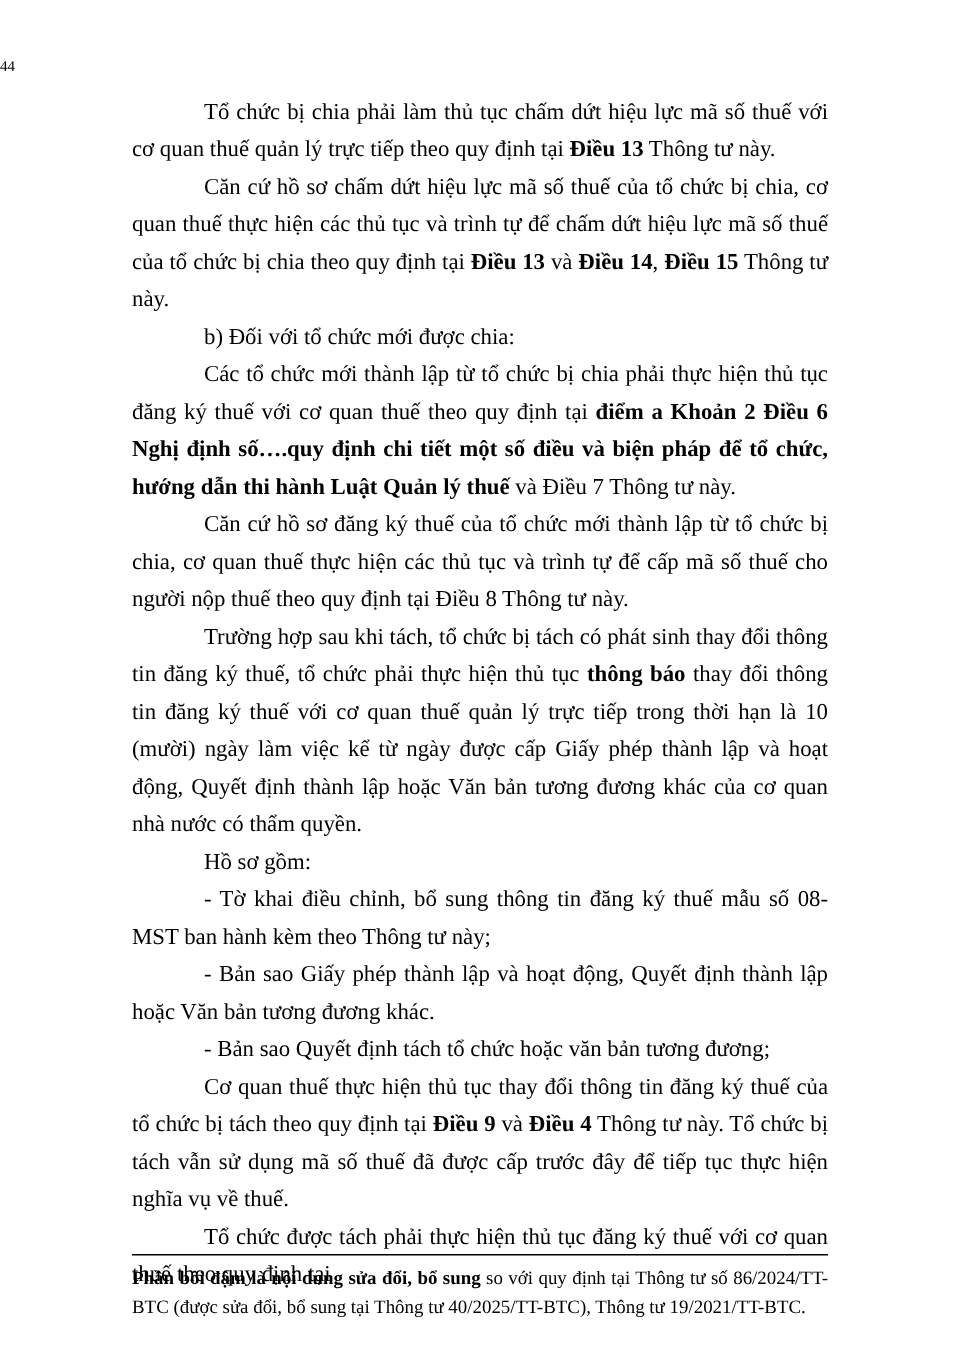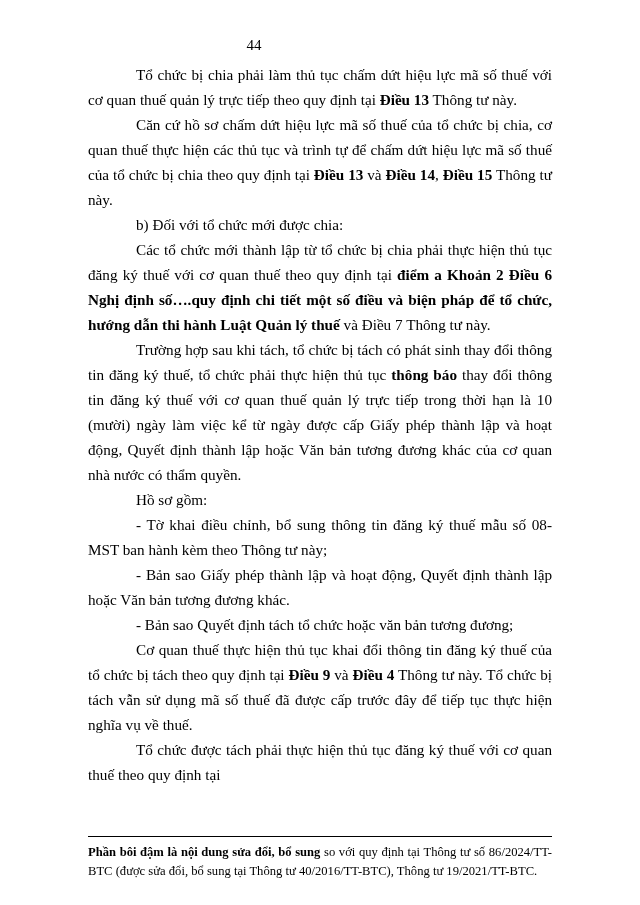--- a/index.html
+++ b/index.html
@@ -15,22 +15,22 @@
     font-family: "Liberation Serif", "DejaVu Serif", serif;
     color: #000000;
     overflow: hidden;
     box-sizing: border-box;
   }
   .page-number {
     position: absolute;
     top: 36px;
     left: 0;
     width: 508px;
-    text-align: center;
-    font-size: 15px;
+    text-align: left;
+    font-size: 10px;
     line-height: 18px;
   }
   .body-area {
     position: absolute;
     left: 88px;
     top: 62px;
     width: 464px;
   }
   p.para {
     margin: 0;
@@ -76,27 +76,28 @@
 
 <div class="page">
 
   <div class="page-number">44</div>
 
   <div class="body-area">
       <p class="para nolast"><span>Tổ chức bị chia phải làm thủ tục chấm dứt hiệu lực mã số thuế với cơ quan thuế quản lý trực tiếp theo quy định tại </span><span class="b">Điều 13</span><span> Thông tư này.</span></p>
       <p class="para nolast"><span>Căn cứ hồ sơ chấm dứt hiệu lực mã số thuế của tổ chức bị chia, cơ quan thuế thực hiện các thủ tục và trình tự để chấm dứt hiệu lực mã số thuế của tổ chức bị chia theo quy định tại </span><span class="b">Điều 13</span><span>  và </span><span class="b">Điều 14</span><span>, </span><span class="b">Điều 15</span><span> Thông tư này.</span></p>
       <p class="para nolast"><span>b) Đối với tổ chức mới được chia:</span></p>
       <p class="para nolast"><span>Các tổ chức mới thành lập từ tổ chức bị chia phải thực hiện thủ tục đăng ký thuế với cơ quan thuế theo quy định tại </span><span class="b">điểm a Khoản 2 Điều 6 Nghị định số….quy định chi tiết một số điều và biện pháp để tổ chức, hướng dẫn thi hành Luật Quản lý thuế</span><span> và Điều 7 Thông tư này.</span></p>
+      <p class="para nolast"><span>Căn cứ hồ sơ đăng ký thuế của tổ chức mới thành lập từ tổ chức bị chia, cơ quan thuế thực hiện các thủ tục và trình tự để cấp mã số thuế cho người nộp thuế theo quy định tại Điều 8 Thông tư này.</span></p>
       <p class="para nolast"><span>Trường hợp sau khi tách, tổ chức bị tách có phát sinh thay đổi thông tin đăng ký thuế, tổ chức phải thực hiện thủ tục </span><span class="b">thông báo</span><span> thay đổi thông tin đăng ký thuế với cơ quan thuế quản lý trực tiếp trong thời hạn là 10 (mười) ngày làm việc kể từ ngày được cấp Giấy phép thành lập và hoạt động, Quyết định thành lập hoặc Văn bản tương đương khác của cơ quan nhà nước có thẩm quyền.</span></p>
       <p class="para nolast"><span>Hồ sơ gồm:</span></p>
       <p class="para nolast"><span>- Tờ khai điều chỉnh, bổ sung thông tin đăng ký thuế mẫu số 08-MST ban hành kèm theo Thông tư này;</span></p>
       <p class="para nolast"><span>- Bản sao Giấy phép thành lập và hoạt động, Quyết định thành lập hoặc Văn bản tương đương khác.</span></p>
       <p class="para nolast"><span>- Bản sao Quyết định tách tổ chức hoặc văn bản tương đương;</span></p>
-      <p class="para nolast"><span>Cơ quan thuế thực hiện thủ tục khai đổi thông tin đăng ký thuế của tổ chức bị tách theo quy định tại </span><span class="b">Điều 9</span><span> và </span><span class="b">Điều 4</span><span> Thông tư này. Tổ chức bị tách vẫn sử dụng mã số thuế đã được cấp trước đây để tiếp tục thực hiện nghĩa vụ về thuế.</span></p>
+      <p class="para nolast"><span>Cơ quan thuế thực hiện thủ tục thay đổi thông tin đăng ký thuế của tổ chức bị tách theo quy định tại </span><span class="b">Điều 9</span><span> và </span><span class="b">Điều 4</span><span> Thông tư này. Tổ chức bị tách vẫn sử dụng mã số thuế đã được cấp trước đây để tiếp tục thực hiện nghĩa vụ về thuế.</span></p>
       <p class="para nolast"><span>Tổ chức được tách phải thực hiện thủ tục đăng ký thuế với cơ quan thuế theo quy định tại </span></p>
     </div>
 
   <div class="footnote-area">
     <div class="footnote-rule"></div>
-    <p class="footnote last"><span class="b">Phần bôi đậm là nội dung sửa đổi, bổ sung</span><span> so với quy định tại Thông tư số 86/2024/TT-BTC (được sửa đổi, bổ sung tại Thông tư 40/2016/TT-BTC), Thông tư 19/2021/TT-BTC.</span></p>
+    <p class="footnote last"><span class="b">Phần bôi đậm là nội dung sửa đổi, bổ sung</span><span> so với quy định tại Thông tư số 86/2024/TT-BTC (được sửa đổi, bổ sung tại Thông tư 40/2025/TT-BTC), Thông tư 19/2021/TT-BTC.</span></p>
   </div>
 
 </div>
 
 </body></html>

